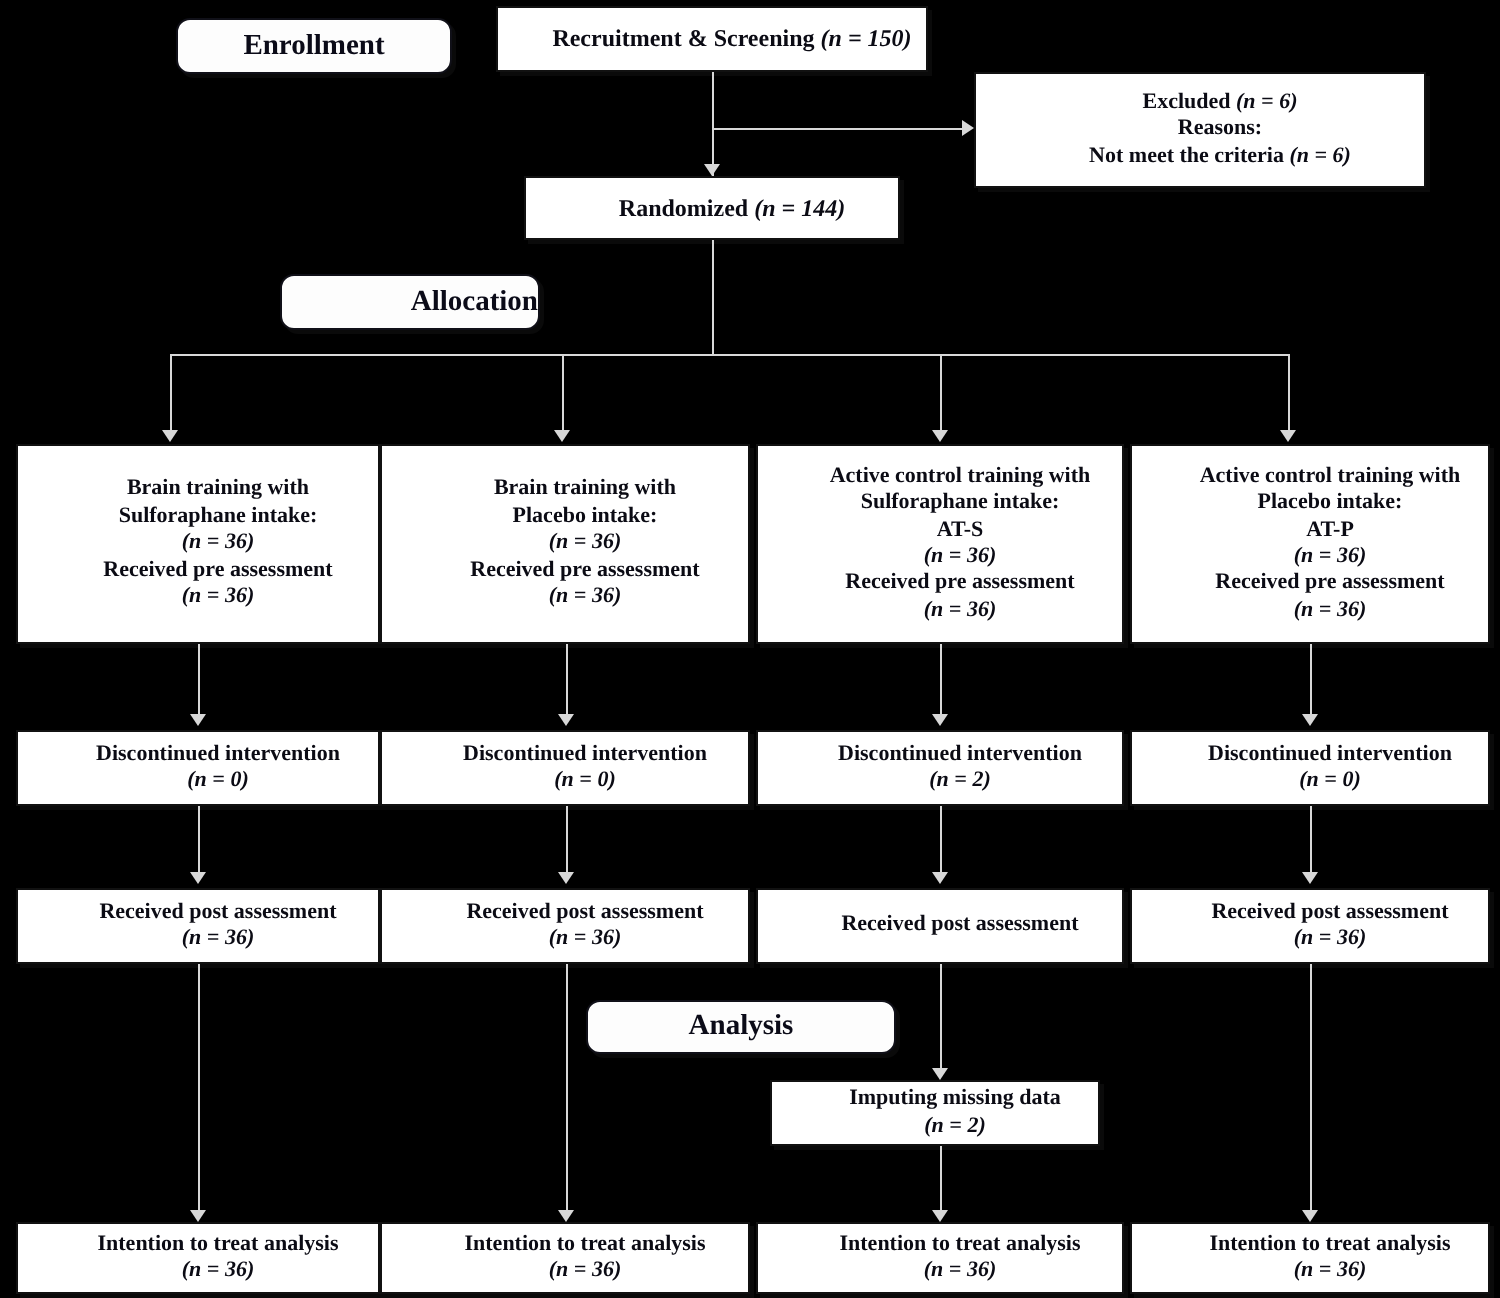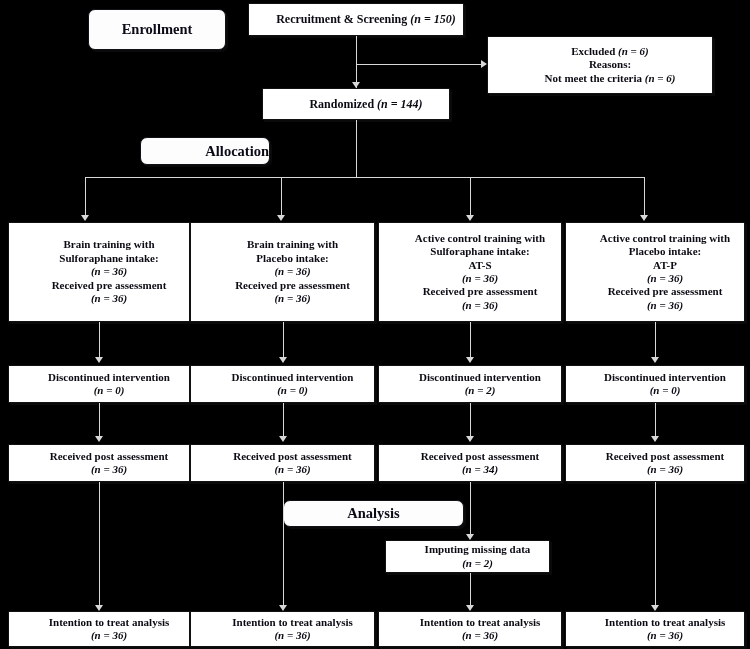--- a/index.html
+++ b/index.html
@@ -59,21 +59,21 @@
   }
   .fs12{font-size:12px;}
   .fs11{font-size:11px;justify-content:flex-end;}
   .fs14{font-size:14.5px;}
 </style>
 </head>
 <body>
 
 <div id="page">
 
-  <div class="pill fs14" style="left:88px;top:9px;width:138px;height:41px;">
+  <div class="pill fs14" style="left:88px;top:9px;width:138px;height:28px;">
     <span>Enrollment</span>
   </div>
 
   <div class="node fs12" style="left:248px;top:3px;width:216px;height:33px;">
     <div class="lines">
       <span class="ln">
         <span>Recruitment &amp; Screening</span>
         <span class="ital">(n = 150)</span>
       </span>
     </div>
@@ -216,31 +216,30 @@
   </div>
   <div class="node fs11" style="left:190px;top:444px;width:185px;height:38px;">
     <div class="lines">
       <span class="ln">Received post assessment</span>
       <span class="ln ital">(n = 36)</span>
     </div>
   </div>
   <div class="node fs11" style="left:378px;top:444px;width:184px;height:38px;">
     <div class="lines">
       <span class="ln">Received post assessment</span>
-      <span class="ln ital">(n = 34)</span>
     </div>
   </div>
   <div class="node fs11" style="left:565px;top:444px;width:180px;height:38px;">
     <div class="lines">
       <span class="ln">Received post assessment</span>
       <span class="ln ital">(n = 36)</span>
     </div>
   </div>
 
-  <div class="pill fs14" style="left:283px;top:500px;width:181px;height:27px;">
+  <div class="pill fs14" style="left:293px;top:500px;width:155px;height:27px;">
     <span>Analysis</span>
   </div>
 
   <div class="vline" style="left:99px;top:482px;height:126px;"></div>
   <div class="arrow" style="left:95px;top:605px;"></div>
   <div class="vline" style="left:283px;top:482px;height:126px;"></div>
   <div class="arrow" style="left:279px;top:605px;"></div>
   <div class="vline" style="left:655px;top:482px;height:126px;"></div>
   <div class="arrow" style="left:651px;top:605px;"></div>
 

